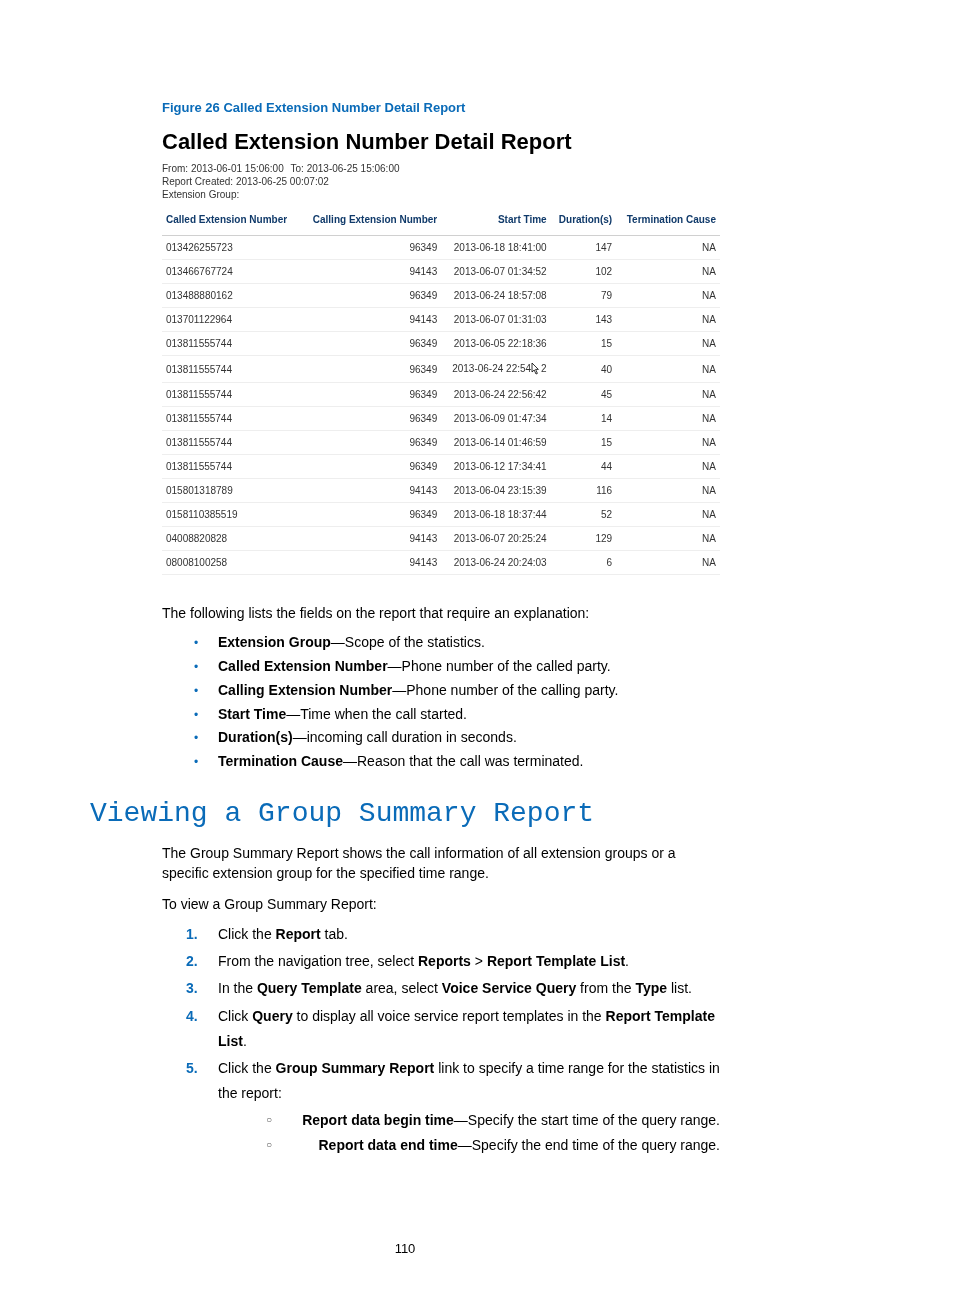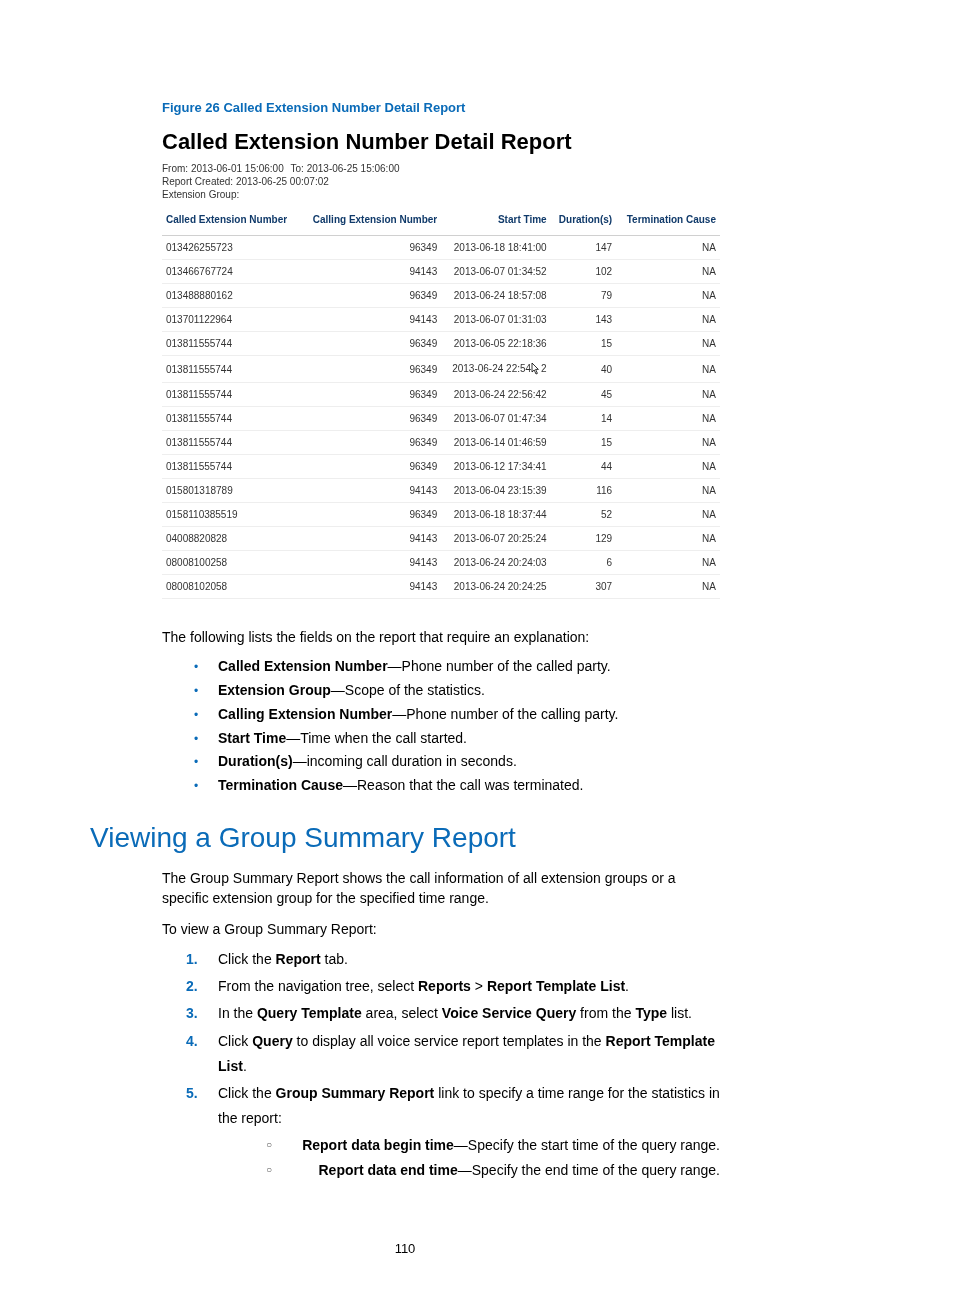--- a/index.html
+++ b/index.html
@@ -11,21 +11,21 @@
   table.report{width:100%;border-collapse:collapse;font-size:10px;margin-top:8px;margin-bottom:28px;}
   table.report th{text-align:left;color:#103a6a;font-weight:bold;padding:6px 4px 10px 4px;border-bottom:1px solid #d0d0d0;}
   table.report th.r{text-align:right;}
   table.report td{padding:6px 4px;color:#333;border-bottom:1px solid #eee;}
   table.report td.r{text-align:right;}
   p.body{font-size:14px;margin:10px 0 8px 0;line-height:1.45;}
   ul.bullets{list-style:none;padding:0;margin:0;}
   ul.bullets li{position:relative;padding-left:56px;margin-left:0;font-size:14px;line-height:1.7;}
   ul.bullets li:before{content:"•";color:#0a6bb8;position:absolute;left:32px;font-size:12px;top:2px;}
   ul.bullets li .bold{font-weight:bold;}
-  h1.section{font-family:Liberation Sans, sans-serif;color:#0a6bb8;font-weight:normal;font-size:28px;margin:24px 0 14px 0;}
+  h1.section{font-family:Liberation Mono, monospace;color:#0a6bb8;font-weight:normal;font-size:28px;margin:24px 0 14px 0;}
   ol.steps{list-style:none;padding:0;margin:0;}
   ol.steps>li{position:relative;padding-left:56px;font-size:14px;line-height:1.8;margin:2px 0;}
   ol.steps>li .num{position:absolute;left:24px;color:#0a6bb8;font-weight:bold;}
   ol.steps .bold{font-weight:bold;}
   ul.sub{list-style:none;padding:0;margin:2px 0 2px 0;text-align:right;}
   ul.sub li{position:relative;padding-left:72px;font-size:14px;line-height:1.8;}
   ul.sub li:before{content:"○";position:absolute;left:48px;color:#555;font-size:10px;top:3px;}
   .pagenum{position:absolute;bottom:40px;left:0;width:100%;text-align:center;font-size:13px;}
   .cursor{display:inline-block;vertical-align:middle;}
 </style>
@@ -109,21 +109,21 @@
           <tr>
             <td>013811555744</td>
             <td class="r">96349</td>
             <td class="r">2013-06-24 22:56:42</td>
             <td class="r">45</td>
             <td class="r">NA</td>
           </tr>
           <tr>
             <td>013811555744</td>
             <td class="r">96349</td>
-            <td class="r">2013-06-07 01:47:34</td>
+            <td class="r">2013-06-09 01:47:34</td>
             <td class="r">14</td>
             <td class="r">NA</td>
           </tr>
           <tr>
             <td>013811555744</td>
             <td class="r">96349</td>
             <td class="r">2013-06-14 01:46:59</td>
             <td class="r">15</td>
             <td class="r">NA</td>
           </tr>
@@ -153,38 +153,31 @@
             <td class="r">94143</td>
             <td class="r">2013-06-07 20:25:24</td>
             <td class="r">129</td>
             <td class="r">NA</td>
           </tr>
           <tr>
             <td>08008100258</td>
             <td class="r">94143</td>
             <td class="r">2013-06-24 20:24:03</td>
             <td class="r">6</td>
-            <td class="r">NA</td>
-          </tr>
-          <tr>
-            <td>08008102058</td>
-            <td class="r">94143</td>
-            <td class="r">2013-06-24 20:24:25</td>
-            <td class="r">307</td>
             <td class="r">NA</td>
           </tr>
         </tbody>
     </table>
   </div>
 
   <div class="indent">
     <p class="body">The following lists the fields on the report that require an explanation:</p>
     <ul class="bullets">
+        <li><span class="bold">Extension Group</span><span>—Scope of the statistics.</span></li>
         <li><span class="bold">Called Extension Number</span><span>—Phone number of the called party.</span></li>
-        <li><span class="bold">Extension Group</span><span>—Scope of the statistics.</span></li>
         <li><span class="bold">Calling Extension Number</span><span>—Phone number of the calling party.</span></li>
         <li><span class="bold">Start Time</span><span>—Time when the call started.</span></li>
         <li><span class="bold">Duration(s)</span><span>—incoming call duration in seconds.</span></li>
         <li><span class="bold">Termination Cause</span><span>—Reason that the call was terminated.</span></li>
       </ul>
   </div>
 
   <h1 class="section">Viewing a Group Summary Report</h1>
 
   <div class="indent">

